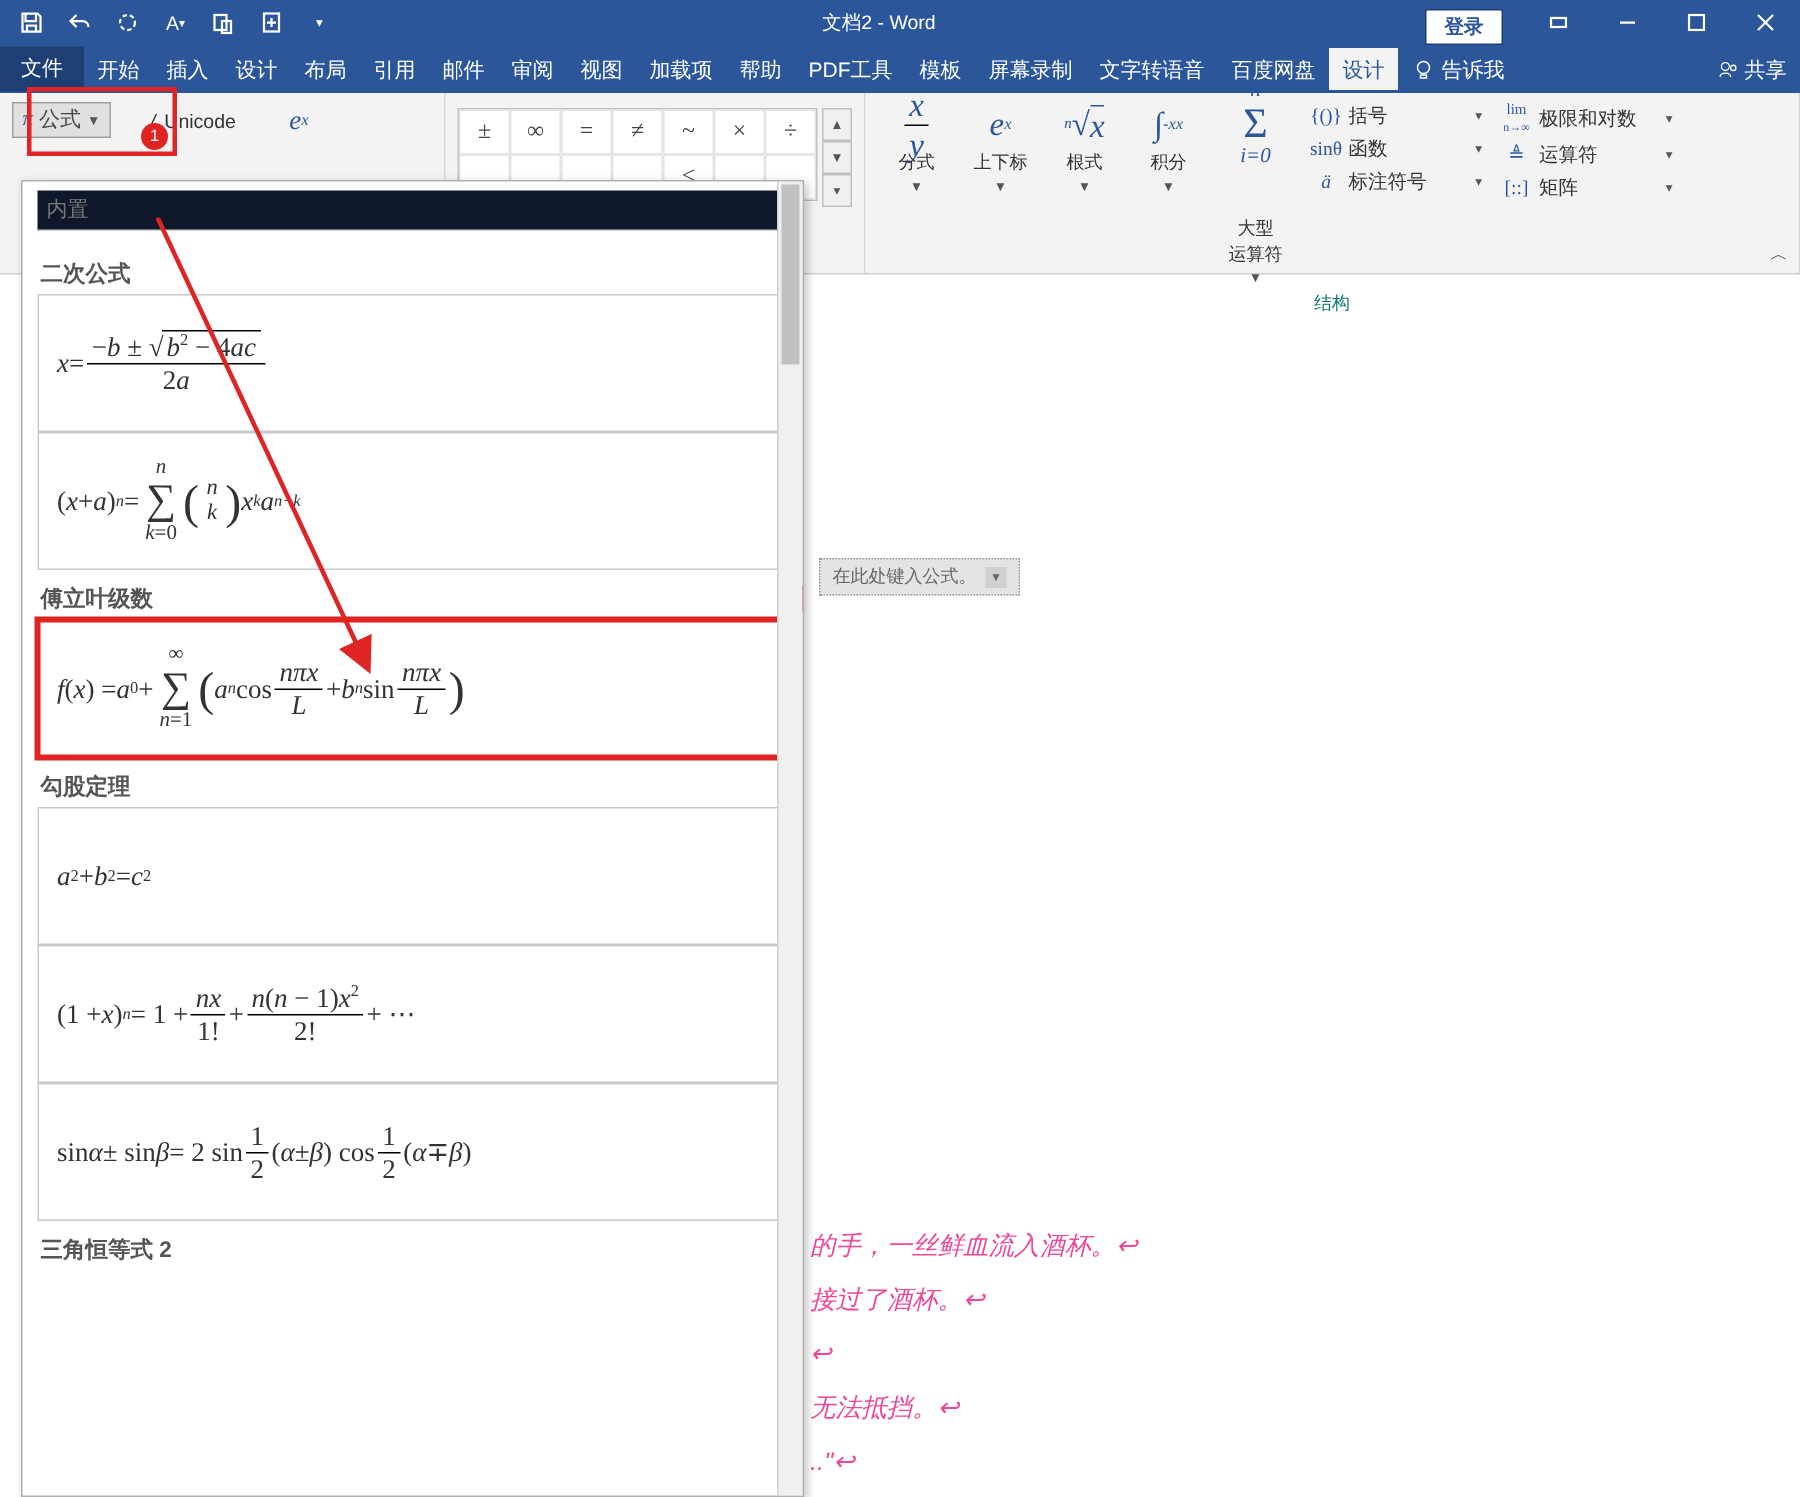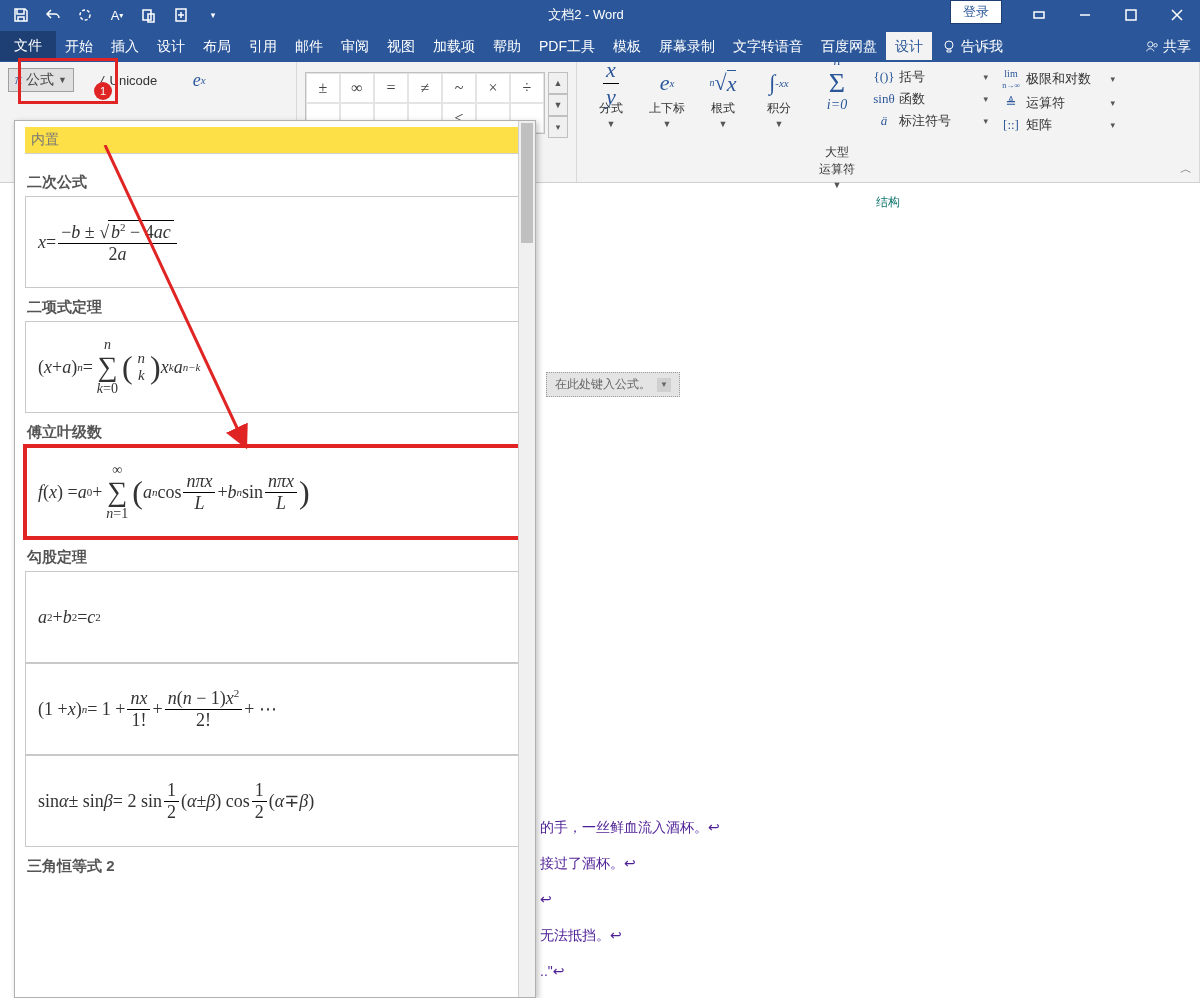--- a/index.html
+++ b/index.html
@@ -28,21 +28,21 @@
   .title-quick .qbtn {
     width: 18px; height: 18px;
     display: flex; align-items:center; justify-content:center;
     font-size: 13px; color:#fff;
   }
   .title-quick .qbtn svg { width:16px; height:16px; fill:none; stroke:#fff; stroke-width:1.5; }
   .title-center {
     flex: 1; text-align: center; font-size: 13px;
   }
   .title-right {
-    display: flex; align-items: flex-start;
+    display: flex; align-items: flex-end; font-weight: bold;
   }
   .login-btn {
     background:#fff; color:#2b579a; padding:2px 12px; margin-right:14px;
     border:1px solid #1e3f73;
   }
   .winbtn {
     width: 46px; height:30px; display:flex; align-items:center; justify-content:center; color:#fff;
   }
   .winbtn svg { width:12px; height:12px; stroke:#fff; stroke-width:1.5; fill:none; }
 
@@ -155,21 +155,21 @@
     padding:6px 10px 20px; height:100%; overflow:hidden; box-sizing:border-box;
   }
   .dropdown .scrollbar {
     position:absolute; right:0; top:0; bottom:0; width:16px; background:#f0f0f0;
     border-left:1px solid #d0d0d0;
   }
   .dropdown .scrollbar .thumb {
     position:absolute; left:2px; right:2px; top:2px; height:120px; background:#c0c0c0;
   }
   .dd-header-gray {
-    background:#fde047; color:#777; padding:4px 6px; font-size:14px;
+    background:#0f172a; color:#777; padding:4px 6px; font-size:14px;
     border-bottom:1px solid #d0d0d0; margin-bottom:19px;
   }
   .dd-section-label {
     font-size:15px; color:#555; margin:10px 0 4px 2px; font-weight:bold;
   }
   .formula-box {
     border:1px solid #c9c9c9; background:#fff;
     padding:10px 12px; min-height:70px;
     display:flex; align-items:center;
     font-family:"Cambria Math","Times New Roman",serif; font-size:18px;
@@ -184,21 +184,21 @@
   }
   .eq-placeholder {
     position:absolute; left:546px; top:189px;
     background:#e4e4e4; border:1px dotted #999;
     padding:3px 8px; font-size:12px; color:#666;
     display:flex; align-items:center; gap:6px;
   }
   .eq-placeholder .drop { width:14px; height:14px; background:#d0d0d0; display:flex;
     align-items:center; justify-content:center; font-size:8px;}
   .doc-text {
-    position:absolute; left:540px; font-size:14px; color:#4c1d95; line-height:2.1;
+    position:absolute; left:540px; font-size:17px; color:#ec4899; line-height:2.1;font-style:italic;
   }
 
   
   .arrow {
     position:absolute;
     left:95px; top:145px;
     pointer-events:none;
     z-index:60;
   }
 
@@ -459,21 +459,20 @@
 
     <div class="dd-section-label">二次公式</div>
     <div class="formula-box">
       <span class="it">x</span> =
       <span class="frac">
         <span class="num">−<span class="it">b</span> ± √<span class="sqrt"><span class="it">b</span><span class="sup">2</span> − 4<span class="it">ac</span></span></span>
         <span class="den">2<span class="it">a</span></span>
       </span>
     </div>
 
-    <div class="dd-section-label">二项式定理</div>
     <div class="formula-box">
       (<span class="it">x</span> + <span class="it">a</span>)<span class="sup it">n</span> =
       <span class="bigop">
           <span class="it">n</span>
           <span class="mid">∑</span>
           <span><span class="it">k</span>=0</span>
         </span>
       <span class="lparen">(</span><span class="frac" style="font-size:15px;">
           <span class="num" style="border:none;"><span class="it">n</span></span>
           <span class="den"><span class="it">k</span></span>

